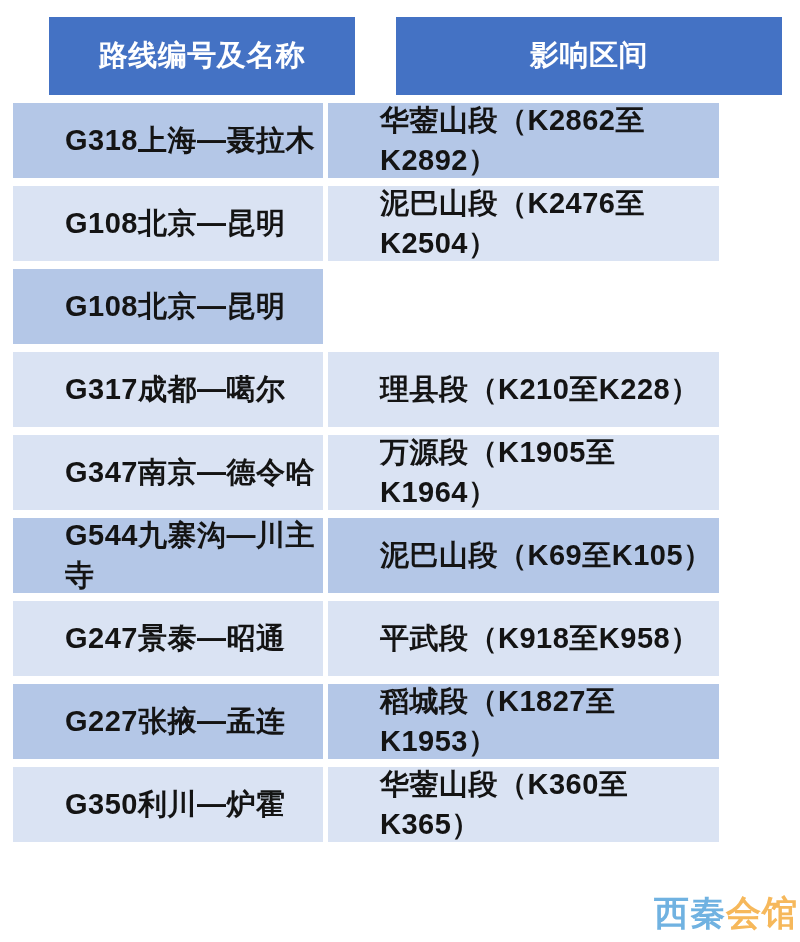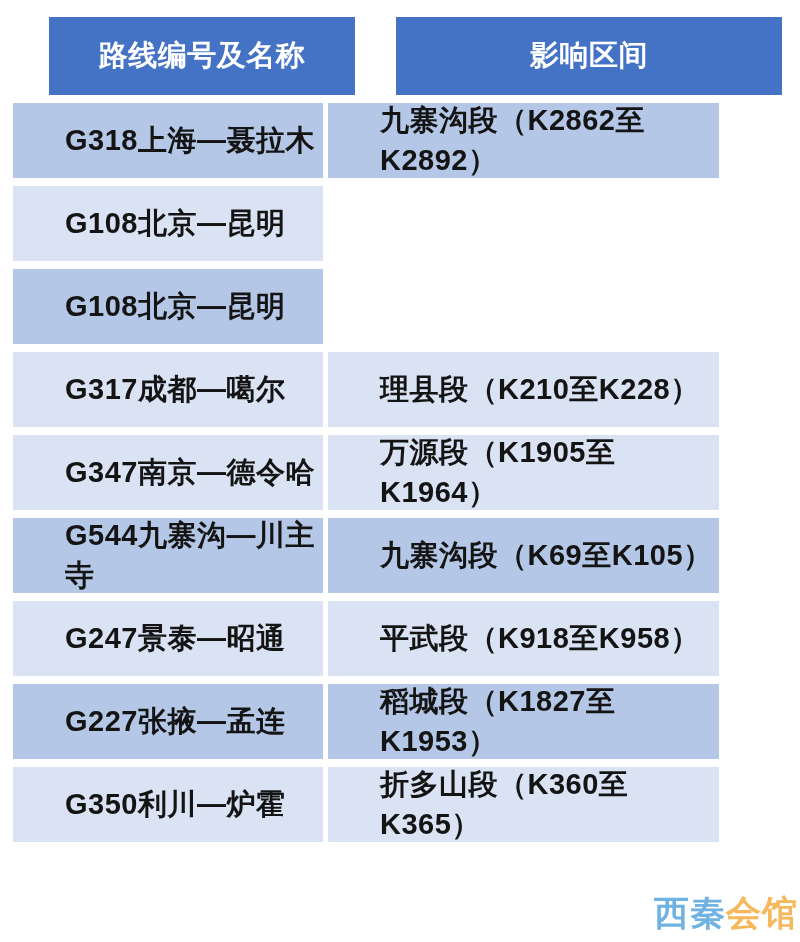--- a/index.html
+++ b/index.html
@@ -76,60 +76,61 @@
 
   <div class="table">
 
     <div class="row header-row">
       <div class="cell col-route">路线编号及名称</div>
       <div class="cell col-section">影响区间</div>
     </div>
 
     <div class="row data-row band-medium">
       <div class="cell col-route">G318上海—聂拉木</div>
-      <div class="cell col-section">九寨沟段（K2862至K2892）</div>
+      <div class="cell col-section">华蓥山段（K2862至K2892）</div>
     </div>
 
     <div class="row data-row band-light">
       <div class="cell col-route">G108北京—昆明</div>
+      <div class="cell col-section">泥巴山段（K2476至K2504）</div>
     </div>
 
     <div class="row data-row band-medium">
       <div class="cell col-route">G108北京—昆明</div>
     </div>
 
     <div class="row data-row band-light">
       <div class="cell col-route">G317成都—噶尔</div>
       <div class="cell col-section">理县段（K210至K228）</div>
     </div>
 
 
     <div class="row data-row band-light">
       <div class="cell col-route">G347南京—德令哈</div>
       <div class="cell col-section">万源段（K1905至K1964）</div>
     </div>
 
     <div class="row data-row band-medium">
       <div class="cell col-route">G544九寨沟—川主寺</div>
-      <div class="cell col-section">九寨沟段（K69至K105）</div>
+      <div class="cell col-section">泥巴山段（K69至K105）</div>
     </div>
 
     <div class="row data-row band-light">
       <div class="cell col-route">G247景泰—昭通</div>
       <div class="cell col-section">平武段（K918至K958）</div>
     </div>
 
     <div class="row data-row band-medium">
       <div class="cell col-route">G227张掖—孟连</div>
       <div class="cell col-section">稻城段（K1827至K1953）</div>
     </div>
 
     <div class="row data-row band-light">
       <div class="cell col-route">G350利川—炉霍</div>
-      <div class="cell col-section">折多山段（K360至K365）</div>
+      <div class="cell col-section">华蓥山段（K360至K365）</div>
     </div>
 
   </div>
 
   <div class="watermark">
     <span class="wm-blue">西秦</span><span class="wm-orange">会馆</span>
   </div>
 
 </div>
 

